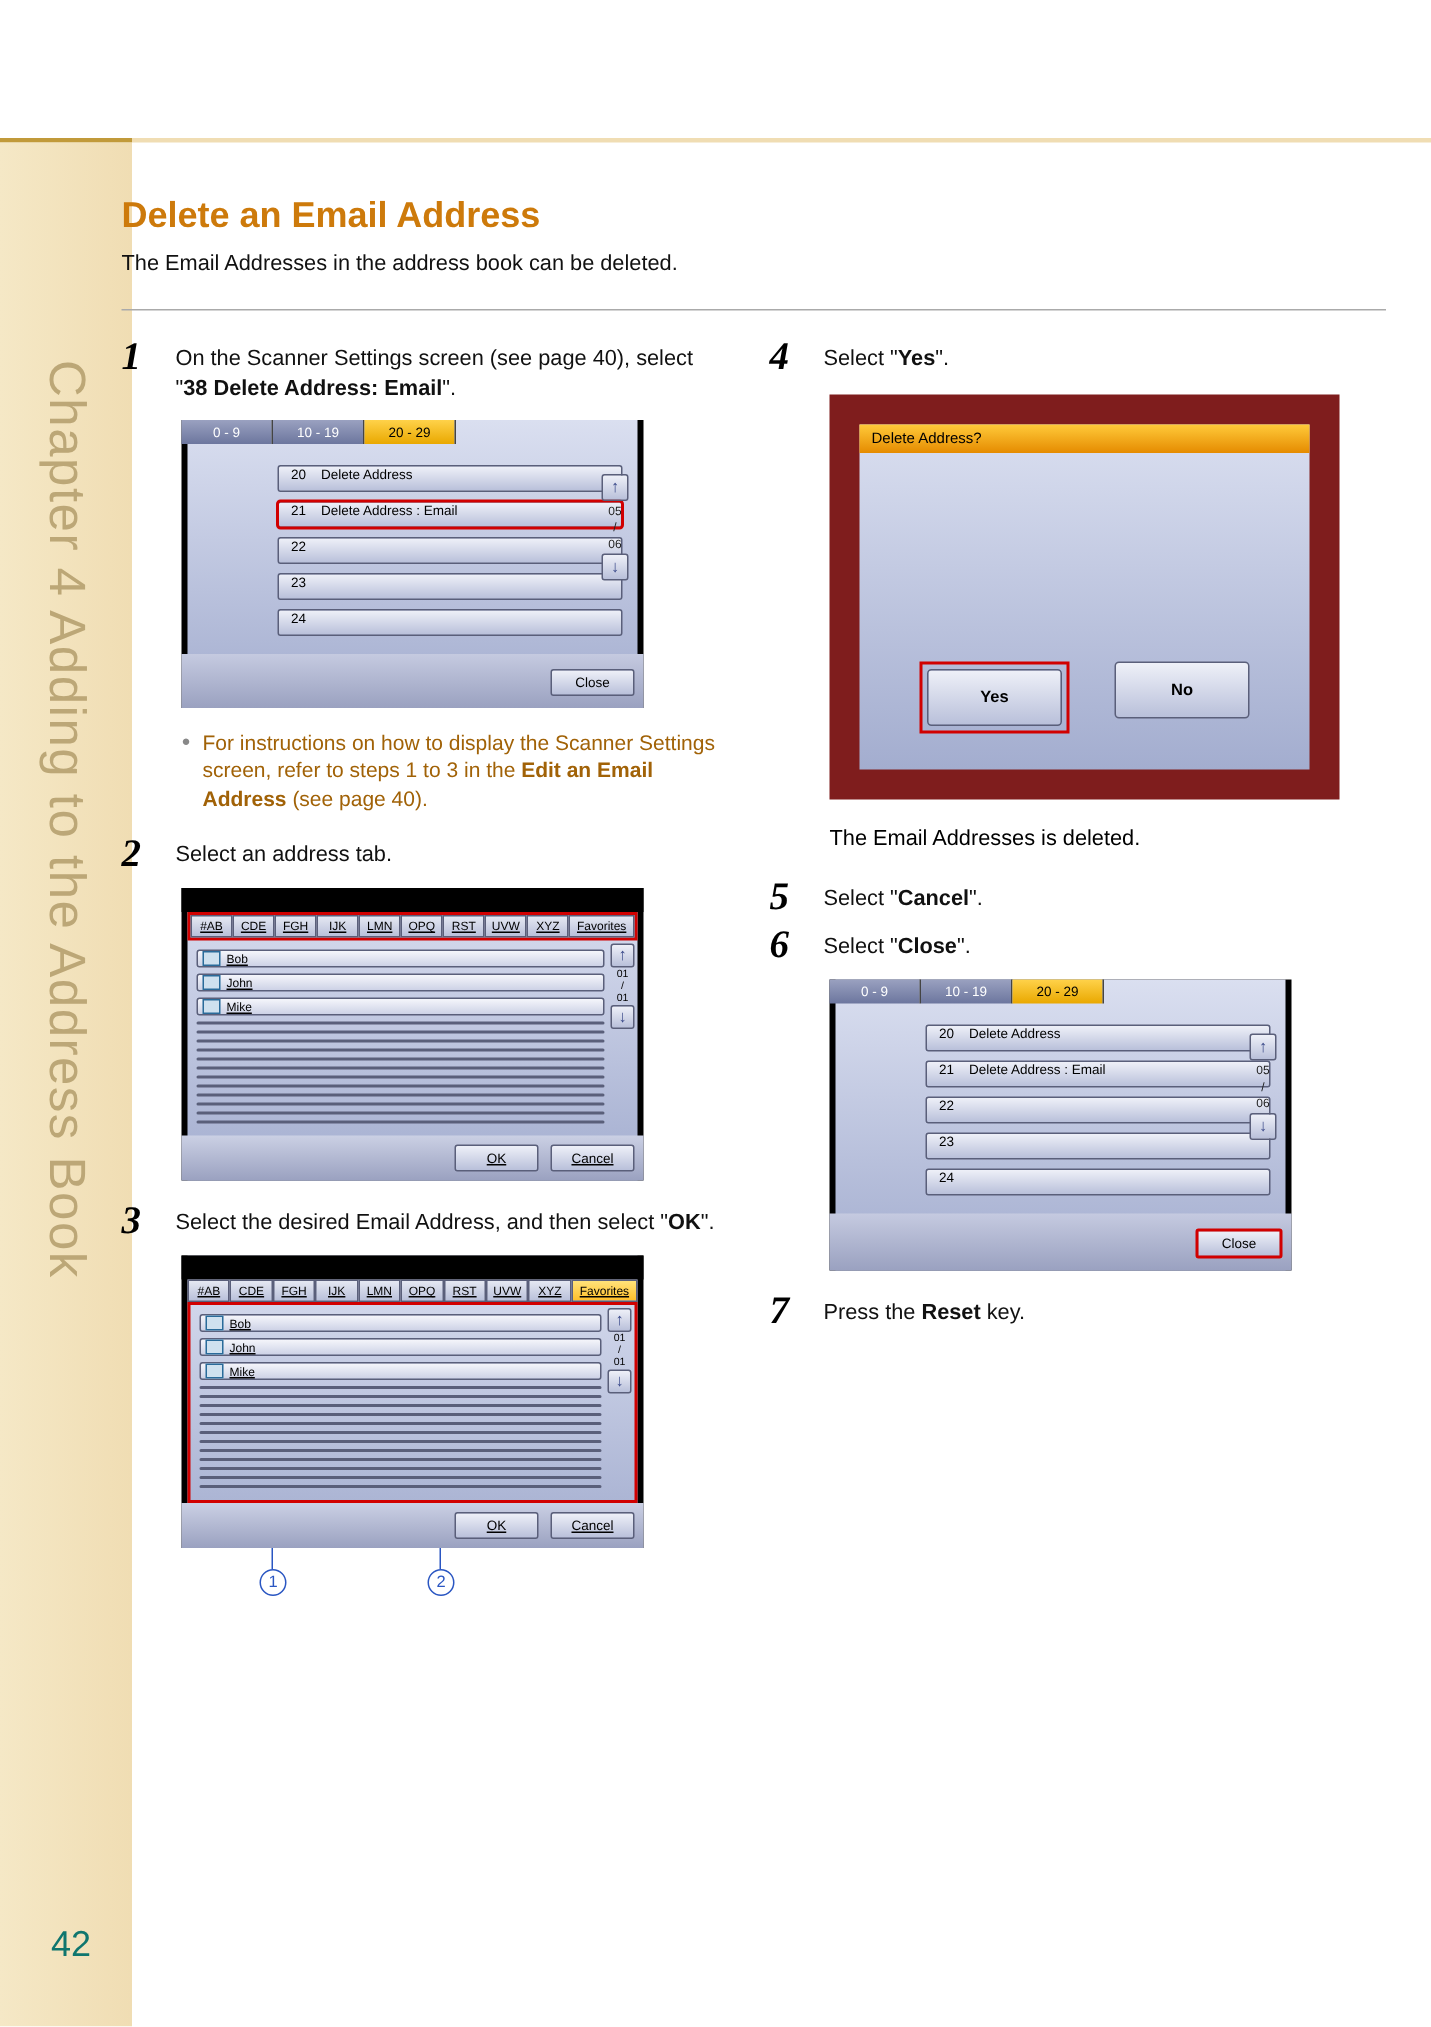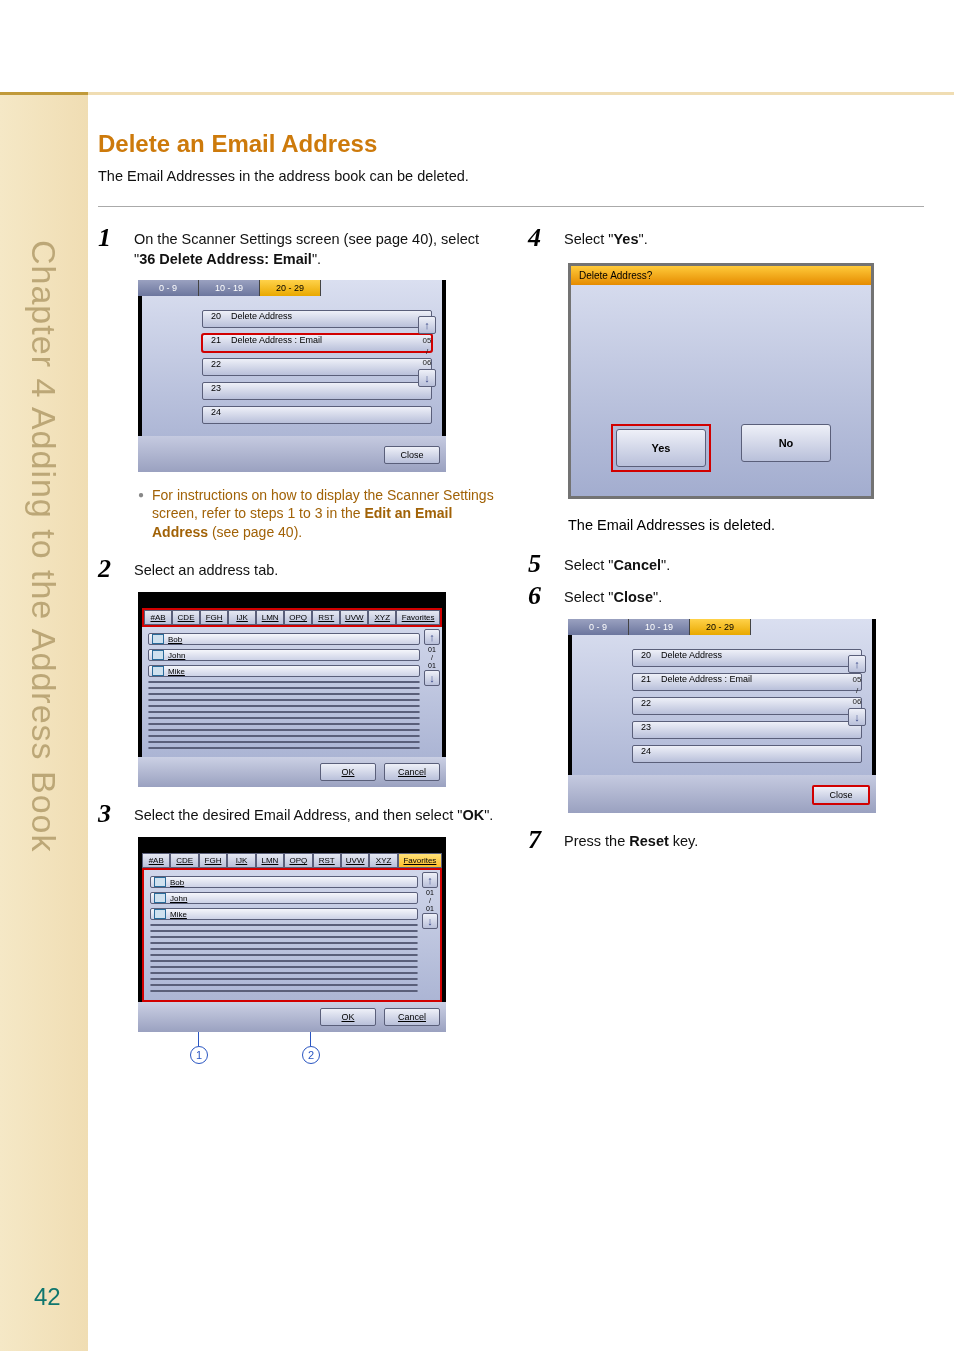--- a/index.html
+++ b/index.html
@@ -39,21 +39,21 @@
   }
   .page-num {
     position: absolute;
     left: 34px;
     bottom: 40px;
     font-size: 24px;
     color: #0f766e;
   }
   .content {
     position: absolute;
-    left: 90px;
+    left: 73px;
     right: 0;
     top: 130px;
     padding: 0 30px 0 8px;
   }
   h2 {
     color: #cd7a0b;
     font-size: 24px;
     font-weight: bold;
     margin: 0 0 10px 0;
   }
@@ -255,22 +255,22 @@
   .co-label {
     position:absolute;
     width:16px;height:16px;border:1.5px solid #2a56c2;border-radius:50%;
     display:flex;align-items:center;justify-content:center;
     font-size:11px;color:#2a56c2;
     top:0;
   }
   
   .confirm-screen {
     margin: 12px 0 18px 40px;
-    background:#737373;
-    padding:3px;
+    background:#7f1d1d;
+    padding:20px;
     width:300px;
   }
   .confirm-inner { background: linear-gradient(#dadff0,#a3adcf); height: 230px; position:relative;}
   .confirm-title {
     background: linear-gradient(#ffca3a,#e58b00);
     color:#000; font-size:10px;
     padding:4px 8px;
   }
   .confirm-area { position:absolute; bottom:24px; left:0; right:0; padding: 0 20px;}
   .yn-row { display:flex; gap:30px; justify-content:center;}
@@ -299,21 +299,21 @@
   <h2>Delete an Email Address</h2>
   <div class="intro">The Email Addresses in the address book can be deleted.</div>
 
   <div class="columns">
 
     <div class="col">
 
       <div class="step">
         <div class="stepnum">1</div>
         <div class="steptxt">
-          <span>On the Scanner Settings screen (see page 40), select "</span><span class="b">36 Delete Address: Email</span><span>".</span>
+          <span>On the Scanner Settings screen (see page 40), select "</span><span class="b">38 Delete Address: Email</span><span>".</span>
         </div>
       </div>
 
       <div class="screenshot">
         <div class="screen-inner">
           <div class="range-tabs">
             <div class="rtab">0  -  9</div>
             <div class="rtab">10 - 19</div>
             <div class="rtab active">20 - 29</div>
           </div>

